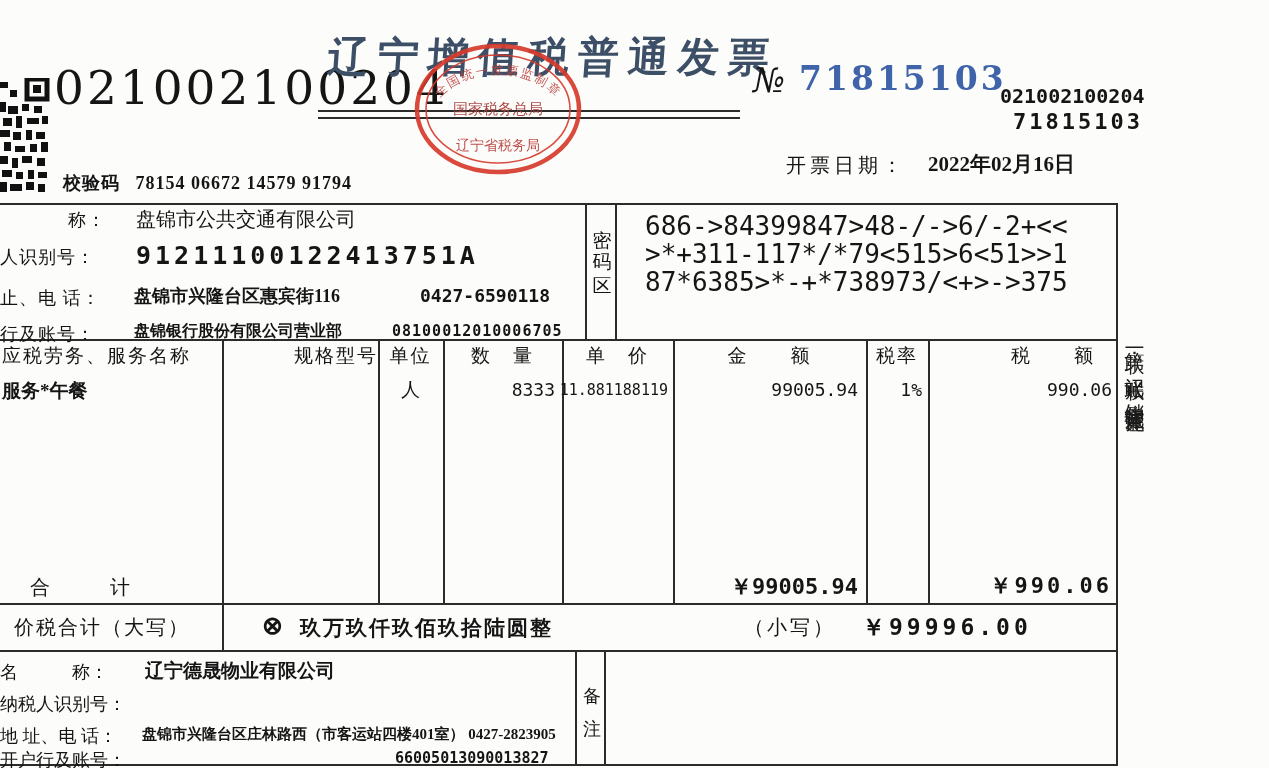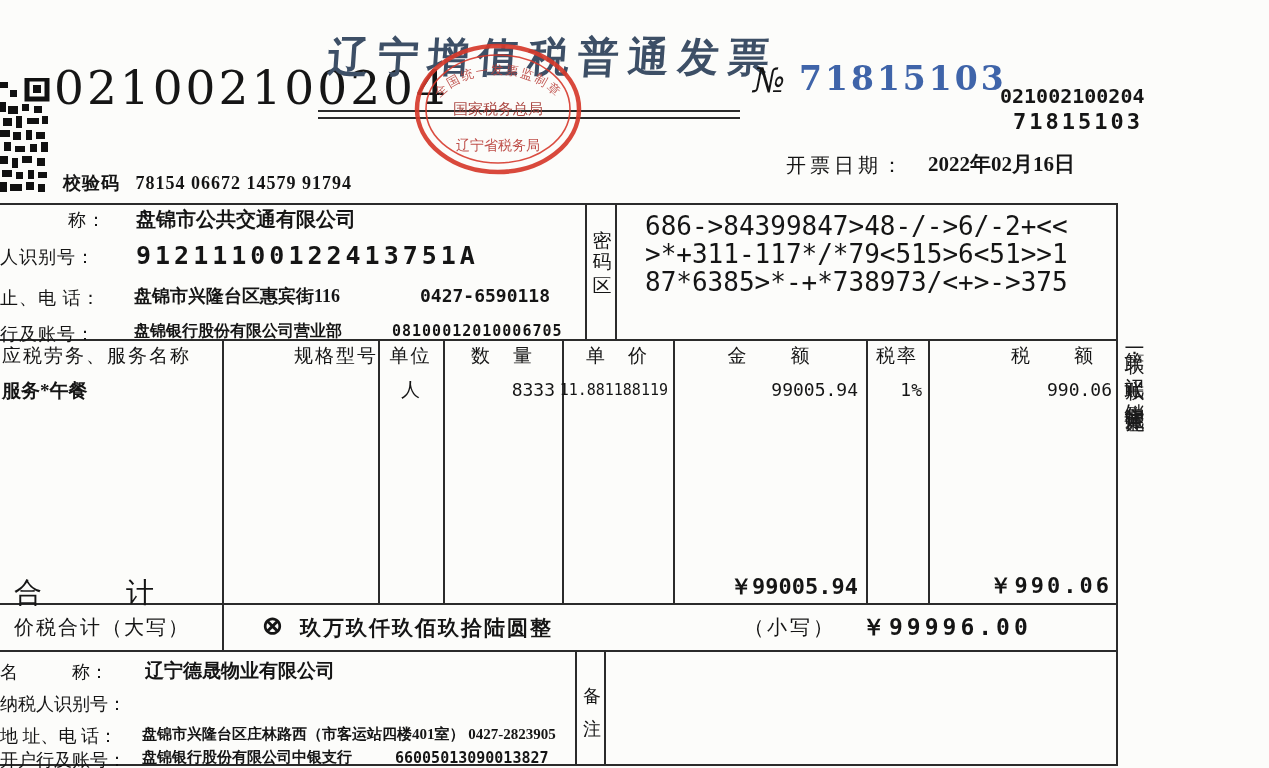--- a/index.html
+++ b/index.html
@@ -21,21 +21,21 @@
   .no-label{left:753px;top:60px;font-size:34px;font-style:italic;font-family:"DejaVu Serif",serif;}
   .no-value{left:799px;top:59px;font-size:33px;font-weight:bold;color:#3f64a9;letter-spacing:3px;font-family:"DejaVu Serif",serif;}
   .code-small1{left:1000px;top:84px;font-size:20px;font-weight:600;}
   .code-small2{left:1013px;top:109px;font-size:22px;font-weight:700;letter-spacing:3px;}
   .date-label{left:786px;top:152px;font-size:20px;letter-spacing:4px;}
   .date-value{left:928px;top:150px;font-size:21px;font-weight:700;}
   .checksum{left:63px;top:171px;font-size:18px;font-weight:700;letter-spacing:1px;}
 
   
   .b-label{font-size:18px;letter-spacing:1px;}
-  .b-val-name{font-size:20px;font-weight:700;}
+  .b-val-name{font-size:20px;font-weight:400;}
   .b-val-id{font-size:25px;letter-spacing:4px;font-weight:600;}
   .b-val-addr{font-size:18px;font-weight:700;}
   .b-val-phone{font-size:18px;font-weight:600;}
   .b-val-bank{font-size:16px;font-weight:700;}
   .b-val-acct{font-size:15px;font-weight:700;letter-spacing:1px;}
 
   .vstrip{position:absolute;writing-mode:vertical-rl;text-orientation:upright;font-size:19px;}
 
   .pw-line{font-size:26px;line-height:28px;font-weight:500;}
 
@@ -173,39 +173,38 @@
   <div class="abs th kai" style="left:928px;top:343px;width:170px;text-align:center;padding-left:40px;">税　　额</div>
 
   <div class="abs td" style="left:2px;top:378px;font-weight:700;font-size:19px;">服务*午餐</div>
   <div class="abs td kai" style="left:378px;top:377px;width:65px;text-align:center;font-size:19px;">人</div>
   <div class="abs td mono right" style="left:443px;top:379px;width:112px;">8333</div>
   <div class="abs mono right" style="left:545px;top:381px;width:123px;font-size:15px;">11.881188119</div>
   <div class="abs td mono right" style="left:673px;top:379px;width:185px;">99005.94</div>
   <div class="abs td mono right" style="left:866px;top:379px;width:56px;">1%</div>
   <div class="abs td mono right" style="left:928px;top:379px;width:184px;">990.06</div>
 
-  <div class="abs kai" style="left:14px;top:574px;font-size:28px;">合　　　计</div>
+  <div class="abs kai" style="left:30px;top:574px;font-size:20px;">合　　　计</div>
   <div class="abs total-amt mono right" style="left:673px;top:572px;width:185px;">￥99005.94</div>
   <div class="abs total-amt mono right" style="left:928px;top:571px;width:184px;letter-spacing:3px;">￥990.06</div>
 
   <div class="abs kai" style="left:14px;top:614px;font-size:20px;letter-spacing:2px;">价税合计（大写）</div>
   <div class="abs" style="left:262px;top:611px;font-size:25px;font-weight:700;">⊗</div>
   <div class="abs words kai" style="left:300px;top:614px;">玖万玖仟玖佰玖拾陆圆整</div>
   <div class="abs kai" style="left:744px;top:614px;font-size:20px;letter-spacing:3px;">（小写）</div>
   <div class="abs mono" style="left:862px;top:612px;font-size:23px;font-weight:600;letter-spacing:4px;">￥99996.00</div>
 
   <div class="abs s-label kai" style="left:0px;top:660px;">名　　　称：</div>
   <div class="abs s-val-name" style="left:145px;top:658px;">辽宁德晟物业有限公司</div>
 
   <div class="abs s-label kai" style="left:0px;top:692px;">纳税人识别号：</div>
 
   <div class="abs s-label kai" style="left:0px;top:724px;">地 址、电 话：</div>
   <div class="abs s-val-small" style="left:142px;top:725px;">盘锦市兴隆台区庄林路西（市客运站四楼401室） 0427-2823905</div>
 
   <div class="abs s-label kai" style="left:0px;top:748px;">开户行及账号：</div>
-  <div class="abs s-val-small" style="left:142px;top:748px;filter:blur(0.4px);">盘锦银行股份有限公司中银支行</div>
   <div class="abs s-val-small mono" style="left:395px;top:749px;filter:blur(0.3px);">66005013090013827</div>
 
   <div class="vstrip kai" style="left:580px;top:672px;height:92px;font-size:18px;letter-spacing:32px;">备注</div>
 
   <div class="abs copy-strip kai">第一联：记账联　销售方记账凭证</div>
 
 </div>
 
 </body></html>

